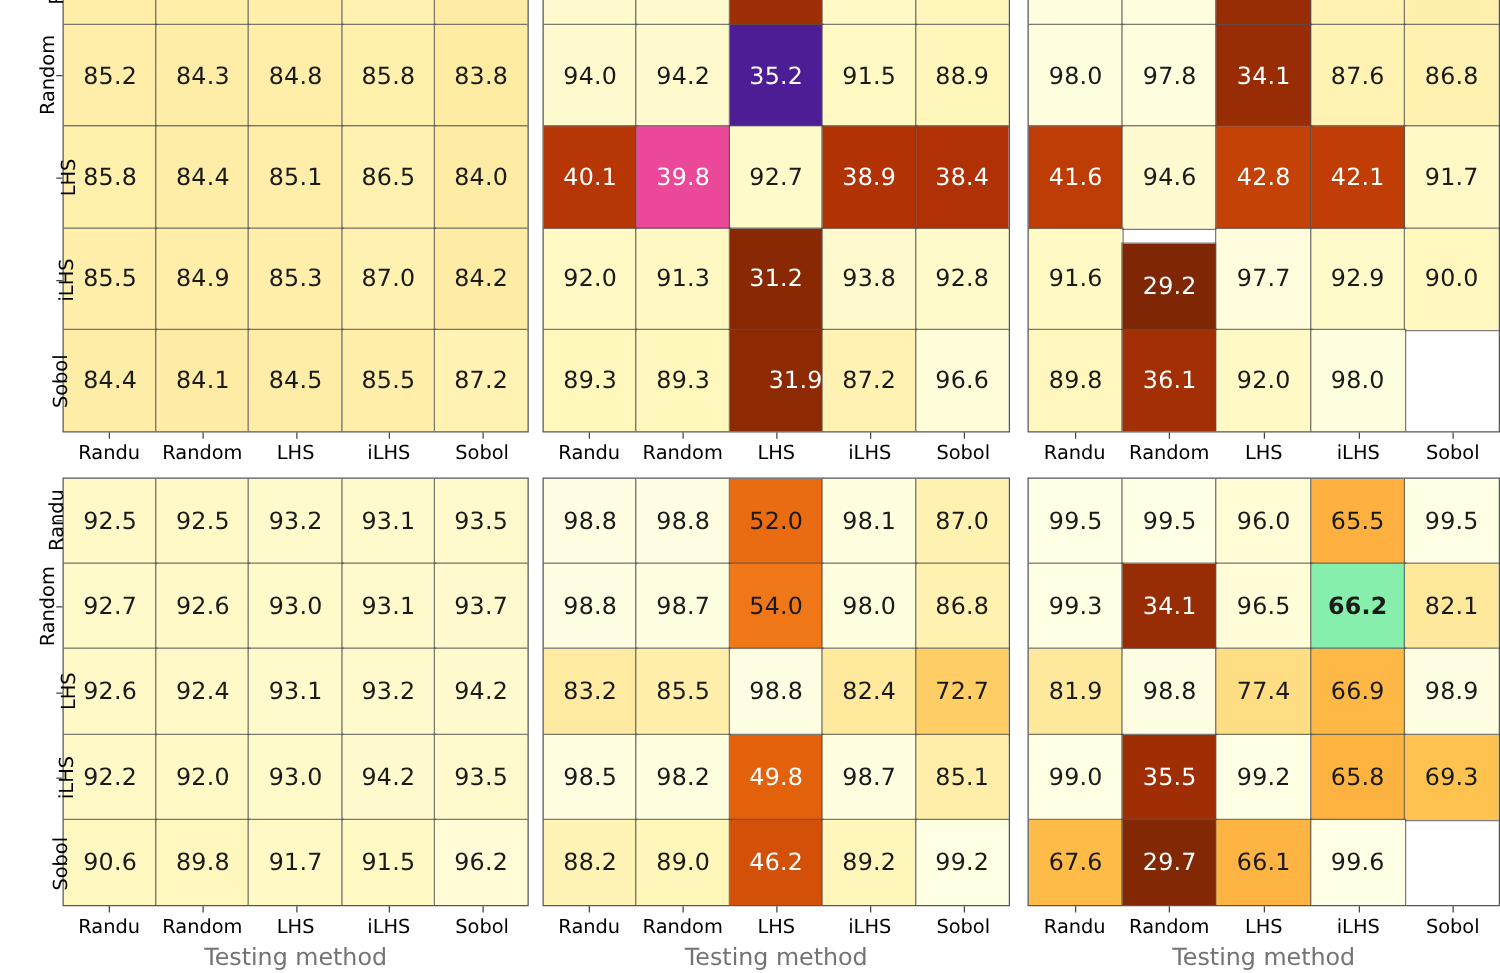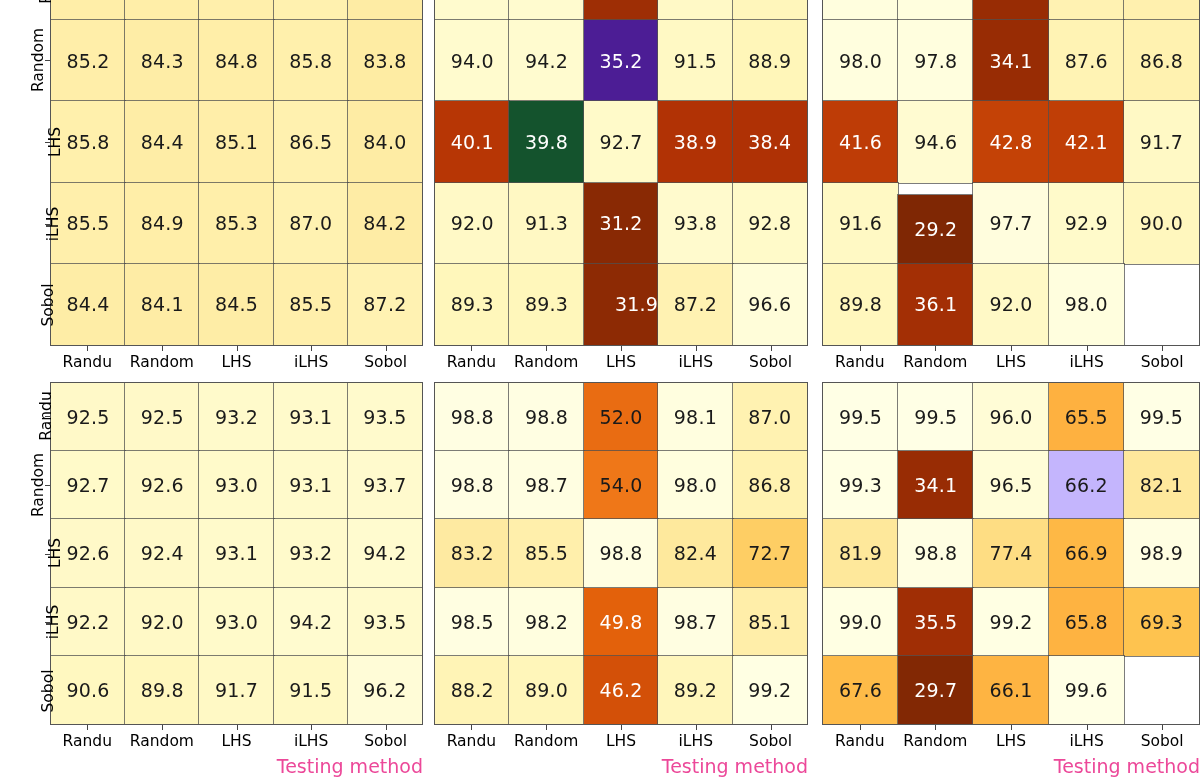--- a/index.html
+++ b/index.html
@@ -43,21 +43,21 @@
   }
   .ytick span{
     transform:rotate(-90deg);
     transform-origin:center center;
     display:block;
   }
   .tickmark{
     position:absolute;background:#444;
   }
   .xlabel{
-    position:absolute;font-size:19px;color:#ec4899;text-align:right;white-space:nowrap;
+    position:absolute;font-size:19px;color:#737373;text-align:center;white-space:nowrap;
   }
 </style>
 </head>
 <body>
 
 <div id="figure">
     <div class="panel" style="left: 50px; top: -62px; width: 373px; height: 408px;">
       <div class="grid">
         <div class="cell" style="background: rgb(255, 238, 168); color: rgb(26, 26, 26);">84.8</div>
         <div class="cell" style="background: rgb(255, 238, 168); color: rgb(26, 26, 26);">84.8</div>
@@ -125,21 +125,21 @@
         <div class="cell" style="background: rgb(255, 251, 207); color: rgb(26, 26, 26);">94.1</div>
         <div class="cell" style="background: rgb(158, 46, 5); color: rgb(255, 255, 255);">35.2</div>
         <div class="cell" style="background: rgb(255, 249, 198); color: rgb(26, 26, 26);">92.0</div>
         <div class="cell" style="background: rgb(255, 246, 187); color: rgb(26, 26, 26);">89.2</div>
         <div class="cell" style="background: rgb(255, 251, 206); color: rgb(26, 26, 26);">94.0</div>
         <div class="cell" style="background: rgb(255, 251, 207); color: rgb(26, 26, 26);">94.2</div>
         <div class="cell" style="background: #4c1d95; color: rgb(255, 255, 255);">35.2</div>
         <div class="cell" style="background: rgb(255, 249, 196); color: rgb(26, 26, 26);">91.5</div>
         <div class="cell" style="background: rgb(255, 246, 185); color: rgb(26, 26, 26);">88.9</div>
         <div class="cell" style="background: rgb(183, 54, 5); color: rgb(255, 255, 255);">40.1</div>
-        <div class="cell" style="background: #14532d; color: rgb(255, 255, 255);">39.8</div>
+        <div class="cell" style="background: #ec4899; color: rgb(255, 255, 255);">39.8</div>
         <div class="cell" style="background: rgb(255, 250, 201); color: rgb(26, 26, 26);">92.7</div>
         <div class="cell" style="background: rgb(177, 50, 5); color: rgb(255, 255, 255);">38.9</div>
         <div class="cell" style="background: rgb(175, 49, 5); color: rgb(255, 255, 255);">38.4</div>
         <div class="cell" style="background: rgb(255, 249, 198); color: rgb(26, 26, 26);">92.0</div>
         <div class="cell" style="background: rgb(255, 248, 195); color: rgb(26, 26, 26);">91.3</div>
         <div class="cell" style="background: rgb(137, 41, 4); color: rgb(255, 255, 255);">31.2</div>
         <div class="cell" style="background: rgb(255, 250, 205); color: rgb(26, 26, 26);">93.8</div>
         <div class="cell" style="background: rgb(255, 250, 201); color: rgb(26, 26, 26);">92.8</div>
         <div class="cell" style="background: rgb(255, 247, 187); color: rgb(26, 26, 26);">89.3</div>
         <div class="cell" style="background: rgb(255, 247, 187); color: rgb(26, 26, 26);">89.3</div>
@@ -309,21 +309,21 @@
     <div class="panel" style="left: 822px; top: 382px; width: 378px; height: 343px;">
       <div class="grid">
         <div class="cell" style="background: rgb(255, 255, 229); color: rgb(26, 26, 26);">99.5</div>
         <div class="cell" style="background: rgb(255, 255, 229); color: rgb(26, 26, 26);">99.5</div>
         <div class="cell" style="background: rgb(255, 252, 214); color: rgb(26, 26, 26);">96.0</div>
         <div class="cell" style="background: rgb(254, 177, 64); color: rgb(26, 26, 26);">65.5</div>
         <div class="cell" style="background: rgb(255, 255, 229); color: rgb(26, 26, 26);">99.5</div>
         <div class="cell" style="background: rgb(255, 255, 228); color: rgb(26, 26, 26);">99.3</div>
         <div class="cell" style="background: rgb(152, 44, 4); color: rgb(255, 255, 255);">34.1</div>
         <div class="cell" style="background: rgb(255, 253, 216); color: rgb(26, 26, 26);">96.5</div>
-        <div class="cell" style="background: #c4b5fd; color: rgb(26, 26, 26);">66.2</div>
+        <div class="cell" style="background: #86efac; color: rgb(26, 26, 26); font-weight: bold;">66.2</div>
         <div class="cell" style="background: rgb(254, 232, 156); color: rgb(26, 26, 26);">82.1</div>
         <div class="cell" style="background: rgb(254, 232, 155); color: rgb(26, 26, 26);">81.9</div>
         <div class="cell" style="background: rgb(255, 254, 226); color: rgb(26, 26, 26);">98.8</div>
         <div class="cell" style="background: rgb(254, 221, 131); color: rgb(26, 26, 26);">77.4</div>
         <div class="cell" style="background: rgb(254, 184, 69); color: rgb(26, 26, 26);">66.9</div>
         <div class="cell" style="background: rgb(255, 254, 226); color: rgb(26, 26, 26);">98.9</div>
         <div class="cell" style="background: rgb(255, 255, 227); color: rgb(26, 26, 26);">99.0</div>
         <div class="cell" style="background: rgb(160, 46, 5); color: rgb(255, 255, 255);">35.5</div>
         <div class="cell" style="background: rgb(255, 255, 227); color: rgb(26, 26, 26);">99.2</div>
         <div class="cell" style="background: rgb(254, 179, 65); color: rgb(26, 26, 26);">65.8</div>

